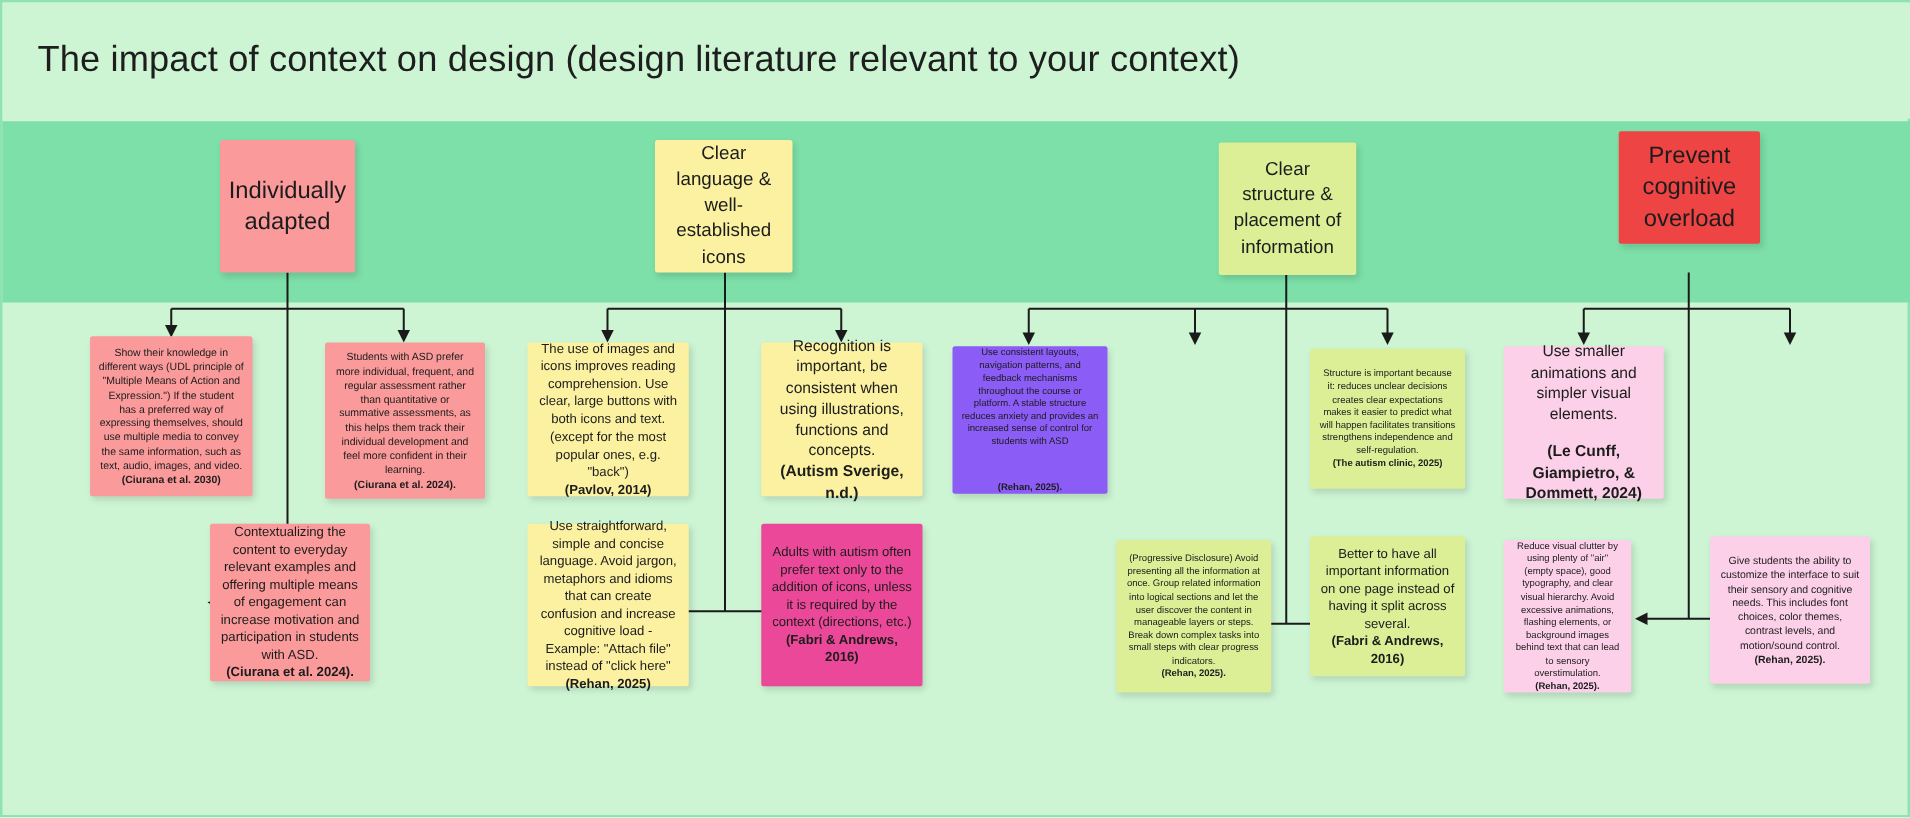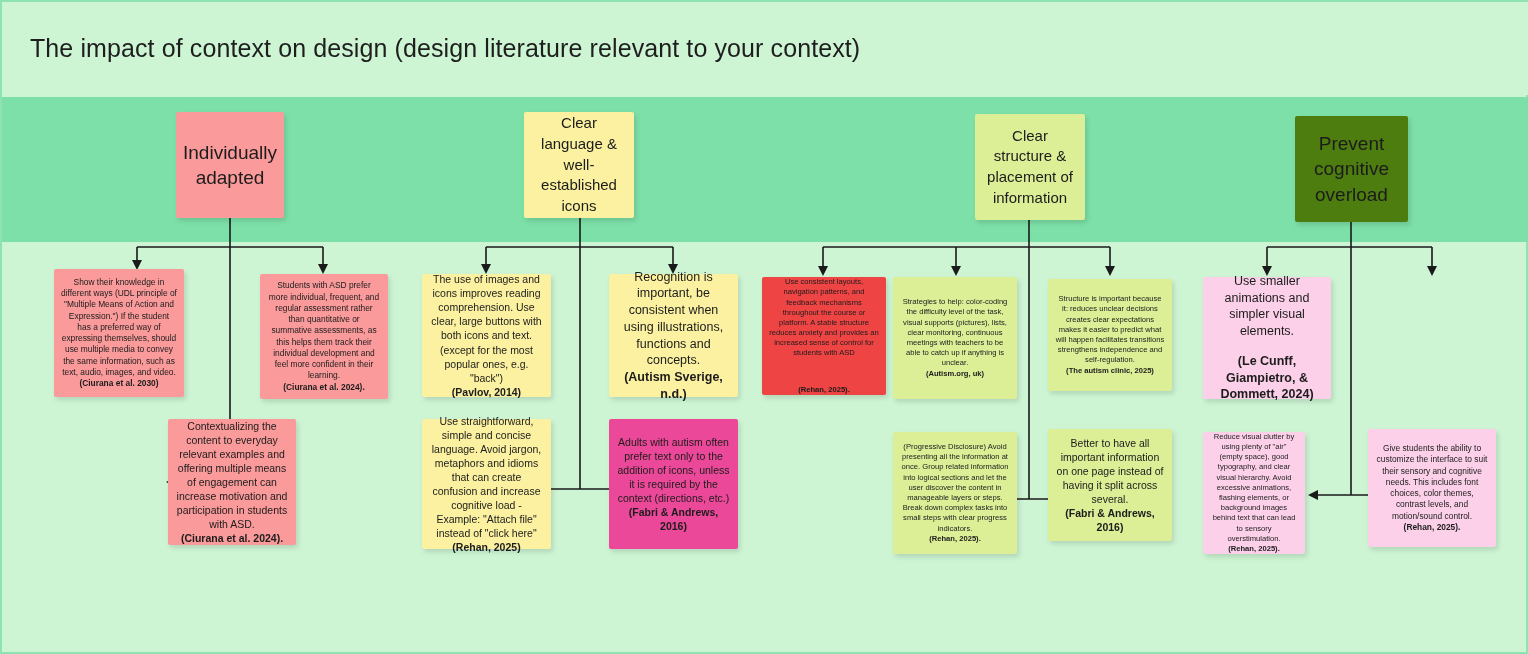--- a/index.html
+++ b/index.html
@@ -18,21 +18,21 @@
 
   
   #title-band {
     position: absolute; left: 0; top: 0;
     width: 1528px; height: 93px;
     background: #cdf5d4;
     display: flex; align-items: center;
   }
   #title-text {
     margin-left: 28px;
-    font-size: 25px;
+    font-size: 29px;
     color: #1e1e1e;
     letter-spacing: .1px;
     white-space: nowrap;
   }
 
   
   #header-band {
     position: absolute; left: 0; top: 95px;
     width: 1528px; height: 145px;
     background: #7de0a8;
@@ -120,25 +120,25 @@
   </div>
 
   <div class="note head-note" style="left:973px; top:112px; width:110px; height:106px; background:#dcee96;">
     <span>Clear structure &amp; placement of information</span>
   </div>
 
   <div class="note head-note" style="left:522px; top:110px; width:110px; height:106px; background:#fbf1a0;">
     <span>Clear language &amp; well-established icons</span>
   </div>
 
-  <div class="note head-note big" style="left:1293px; top:114px; width:113px; height:106px; background:#4d7c0f;">
+  <div class="note head-note big" style="left:1293px; top:103px; width:113px; height:90px; background:#ef4444;">
     <span>Prevent cognitive overload</span>
   </div>
 
-  <div class="note body-note s9" style="left:52px; top:267px; width:130px; height:128px; background:#fa9a9a;">
+  <div class="note body-note s9" style="left:70px; top:267px; width:130px; height:128px; background:#fa9a9a;">
     <span>Show their knowledge in different ways (UDL principle of "Multiple Means of Action and Expression.") If the student has a preferred way of expressing themselves, should use multiple media to convey the same information, such as text, audio, images, and video.</span>
     <span class="cite">(Ciurana et al. 2030)</span>
   </div>
 
   <div class="note body-note s9" style="left:258px; top:272px; width:128px; height:125px; background:#fa9a9a;">
     <span>Students with ASD prefer more individual, frequent, and regular assessment rather than quantitative or summative assessments, as this helps them track their individual development and feel more confident in their learning.</span>
     <span class="cite">(Ciurana et al. 2024).</span>
   </div>
 
   <div class="note body-note s11" style="left:166px; top:417px; width:128px; height:126px; background:#fa9a9a;">
@@ -159,29 +159,25 @@
   <div class="note body-note s11" style="left:420px; top:417px; width:129px; height:130px; background:#fbf1a0;">
     <span>Use straightforward, simple and concise language. Avoid jargon, metaphors and idioms that can create confusion and increase cognitive load - Example: "Attach file" instead of "click here"</span>
     <span class="cite">(Rehan, 2025)</span>
   </div>
 
   <div class="note body-note s11" style="left:607px; top:417px; width:129px; height:130px; background:#ec4899;">
     <span>Adults with autism often prefer text only to the addition of icons, unless it is required by the context (directions, etc.)</span>
     <span class="cite">(Fabri &amp; Andrews, 2016)</span>
   </div>
 
-  <div class="note body-note s8" style="left:760px; top:275px; width:124px; height:118px; background:#ef4444;gap:26px;">
+  <div class="note body-note s8" style="left:760px; top:275px; width:124px; height:118px; background:#8b5cf6;gap:26px;">
     <span>Use consistent layouts, navigation patterns, and feedback mechanisms throughout the course or platform. A stable structure reduces anxiety and provides an increased sense of control for students with ASD</span>
     <span class="cite">(Rehan, 2025).</span>
   </div>
 
-  <div class="note body-note s8" style="left:891px; top:275px; width:124px; height:122px; background:#dcee96;">
-    <span>Strategies to help: color-coding the difficulty level of the task, visual supports (pictures), lists, clear monitoring, continuous meetings with teachers to be able to catch up if anything is unclear.</span>
-    <span class="cite">(Autism.org, uk)</span>
-  </div>
 
   <div class="note body-note s8" style="left:1046px; top:277px; width:124px; height:112px; background:#dcee96;">
     <span>Structure is important because it: reduces unclear decisions creates clear expectations makes it easier to predict what will happen facilitates transitions strengthens independence and self-regulation.</span>
     <span class="cite">(The autism clinic, 2025)</span>
   </div>
 
   <div class="note body-note s8" style="left:891px; top:430px; width:124px; height:122px; background:#dcee96;">
     <span>(Progressive Disclosure) Avoid presenting all the information at once. Group related information into logical sections and let the user discover the content in manageable layers or steps. Break down complex tasks into small steps with clear progress indicators.</span>
     <span class="cite">(Rehan, 2025).</span>
   </div>

